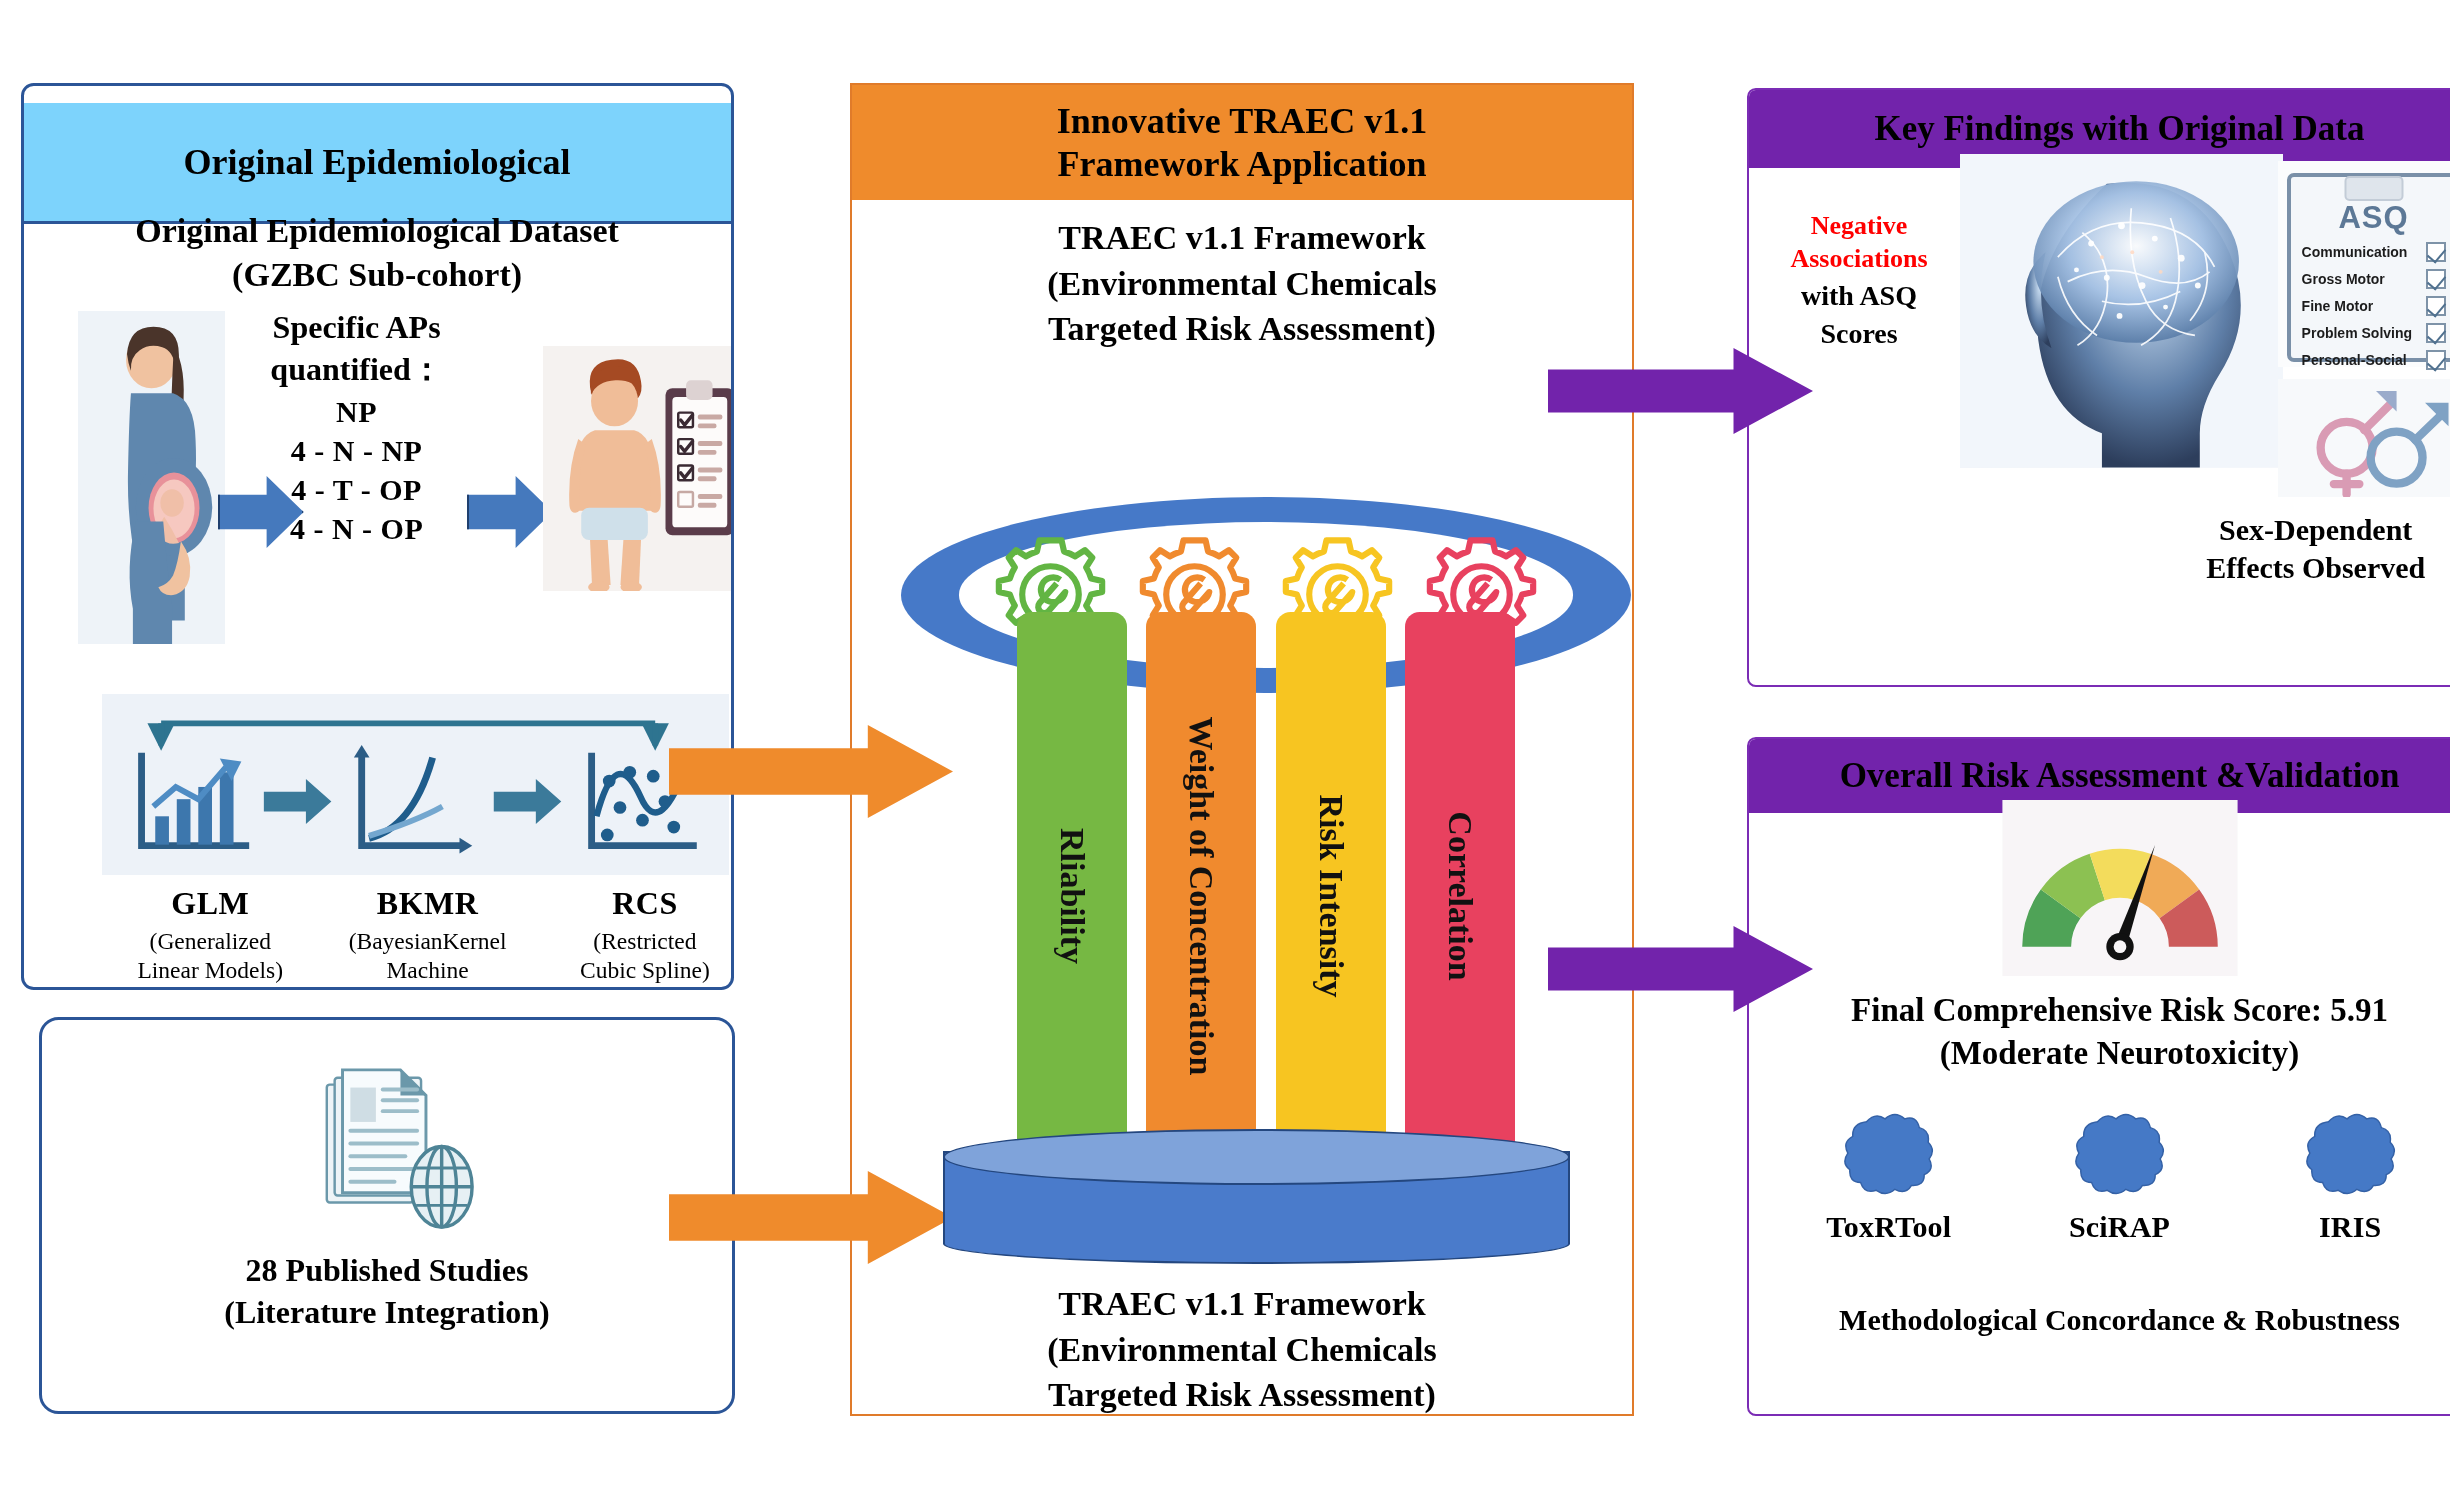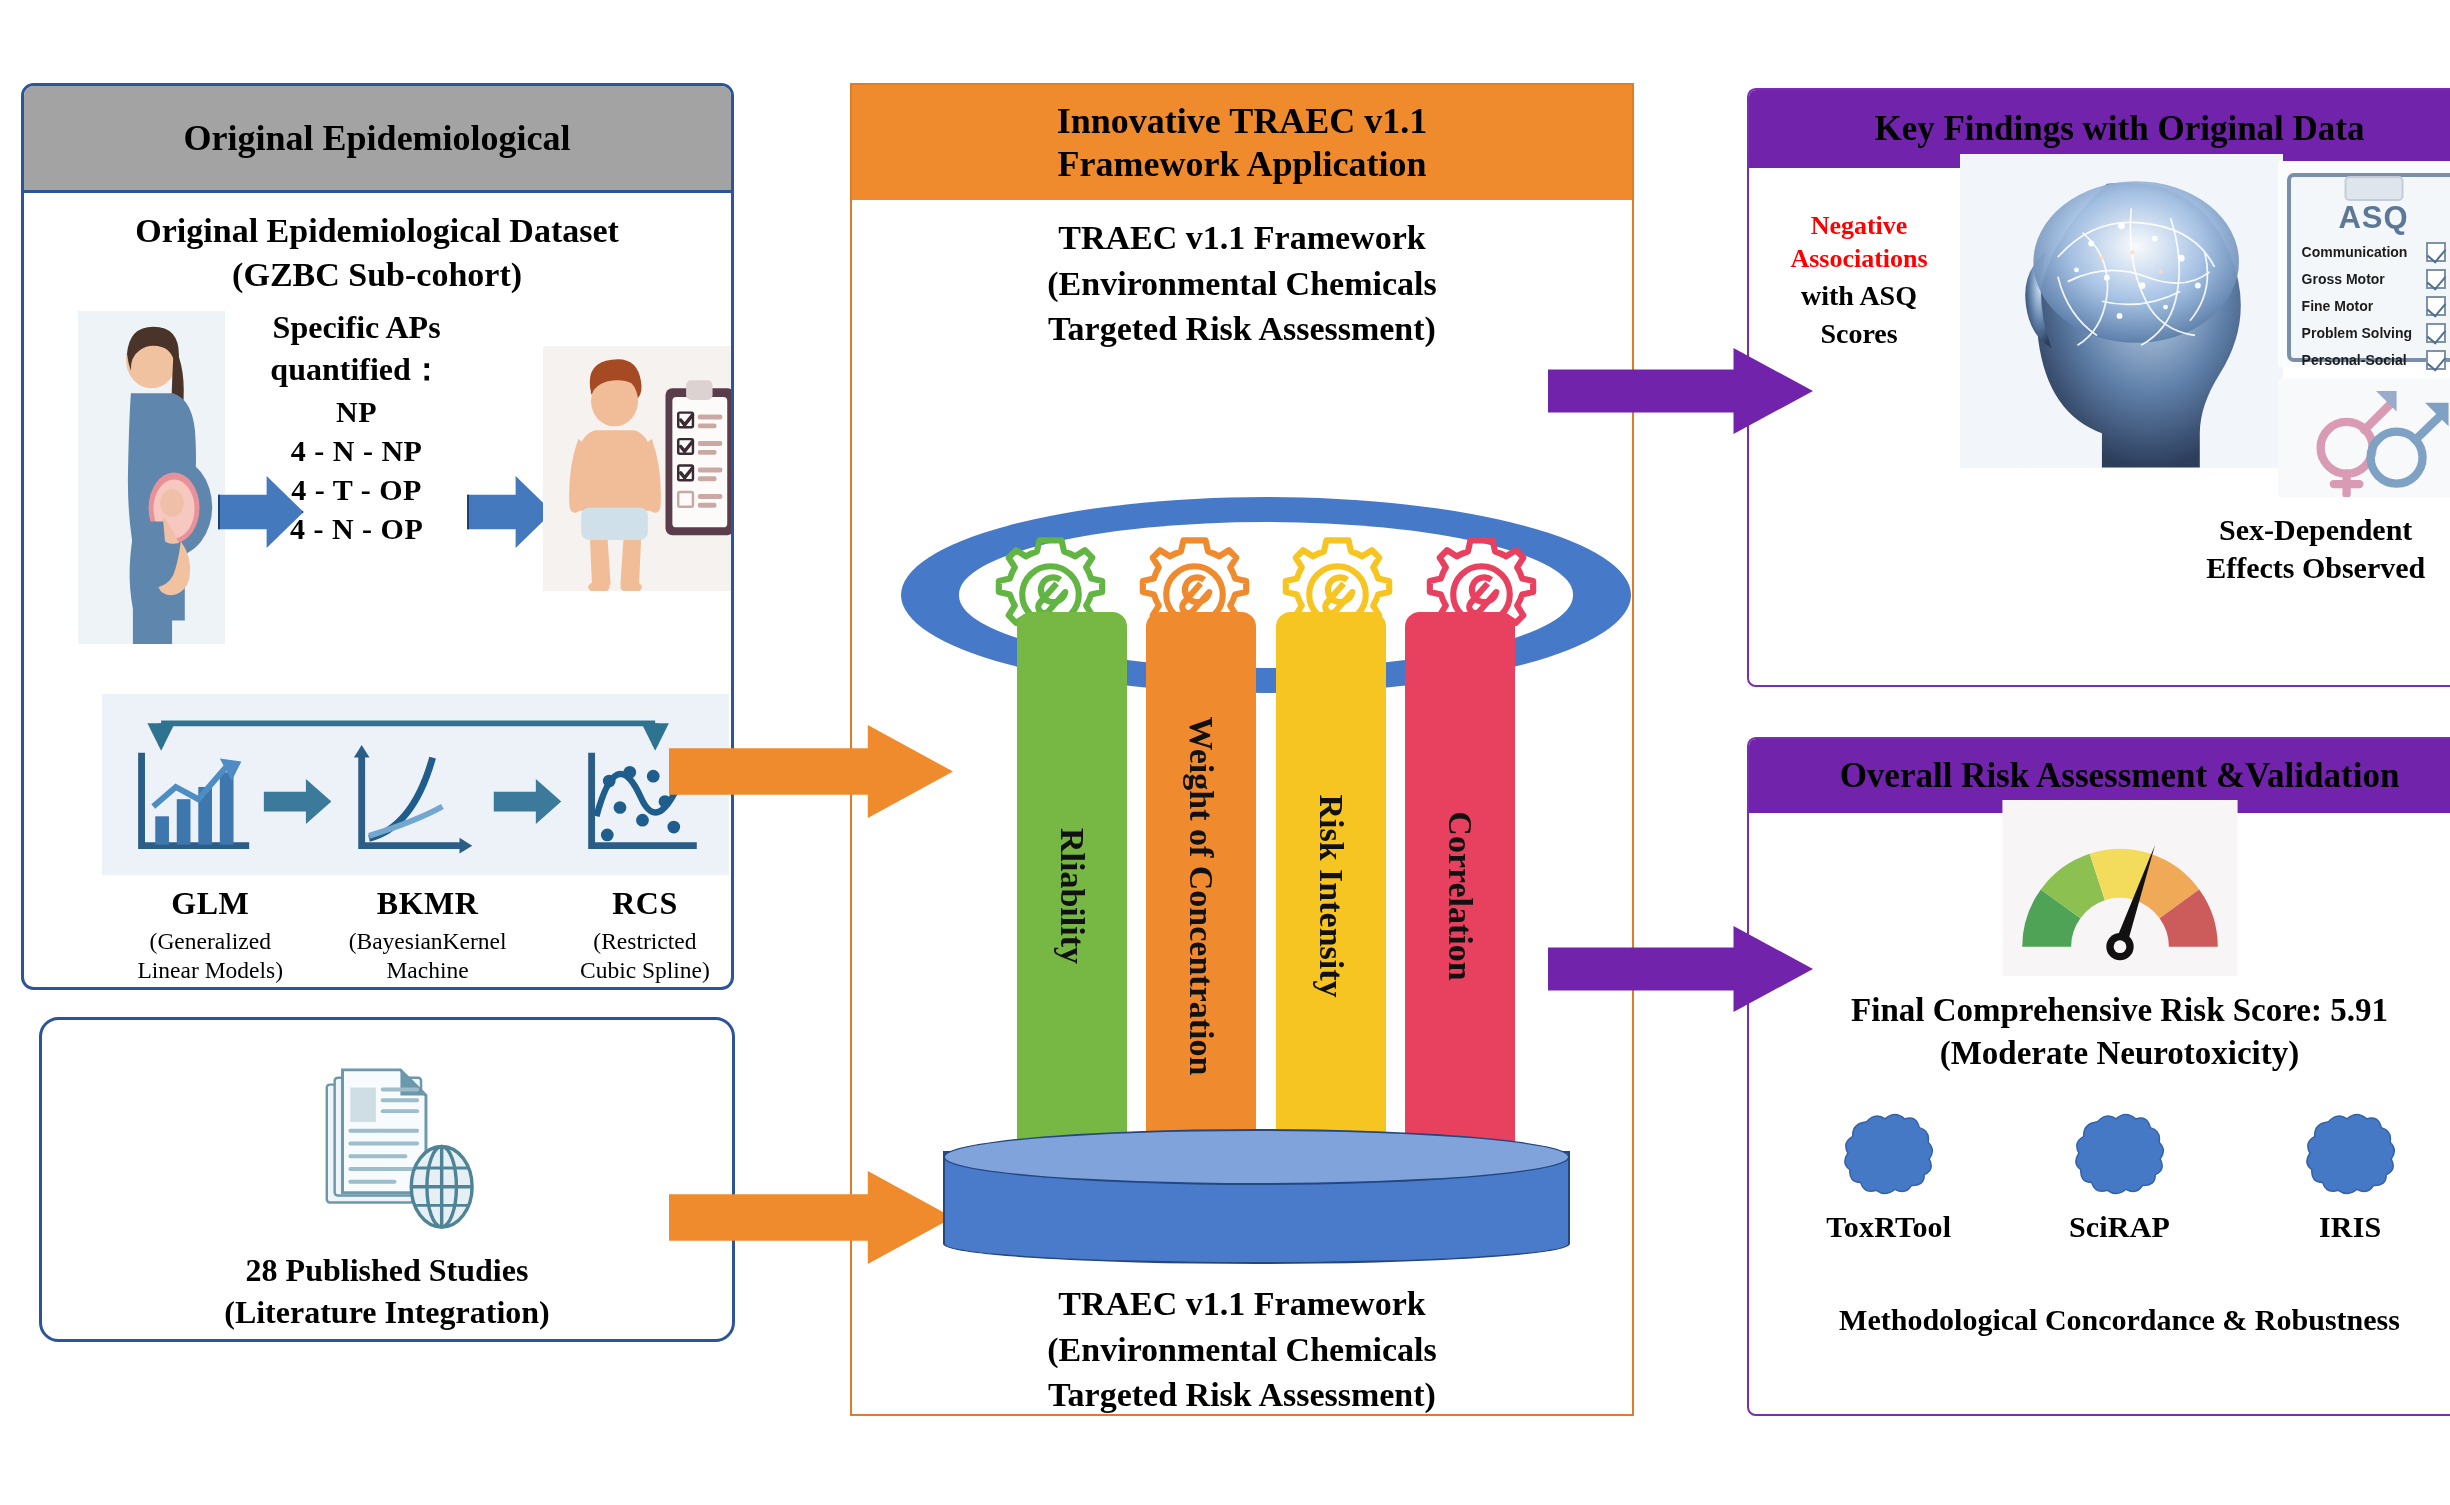--- a/index.html
+++ b/index.html
@@ -20,28 +20,29 @@
     font-weight:bold; color:#000; text-align:center;
     line-height:1.18;
   }
 
   
   #p-left-top {
     left:20.6px; top:83px; width:713px; height:907px;
     border:3.4px solid #2b5597; border-radius:12.7px; overflow:hidden;
   }
   #p-left-top .panel-head {
-    height:107px; background:#a3a3a3;
+    height:121px; background:#7dd3fc;
     border-bottom:3.4px solid #2b5597;
     font-size:36px;
+    margin-top:17px;
   }
 
   
   #p-left-bottom {
-    left:39px; top:1017px; width:696px; height:325px;
+    left:39px; top:1017px; width:696px; height:397px;
     border:3.4px solid #2b5597; border-radius:19.6px; overflow:hidden;
   }
 
   
   #p-center {
     left:850px; top:83px; width:784px; height:1333px;
     border:2.9px solid #e07b2a; overflow:hidden;
   }
   #p-center .panel-head {
     height:115px; background:#ef8b2c;

